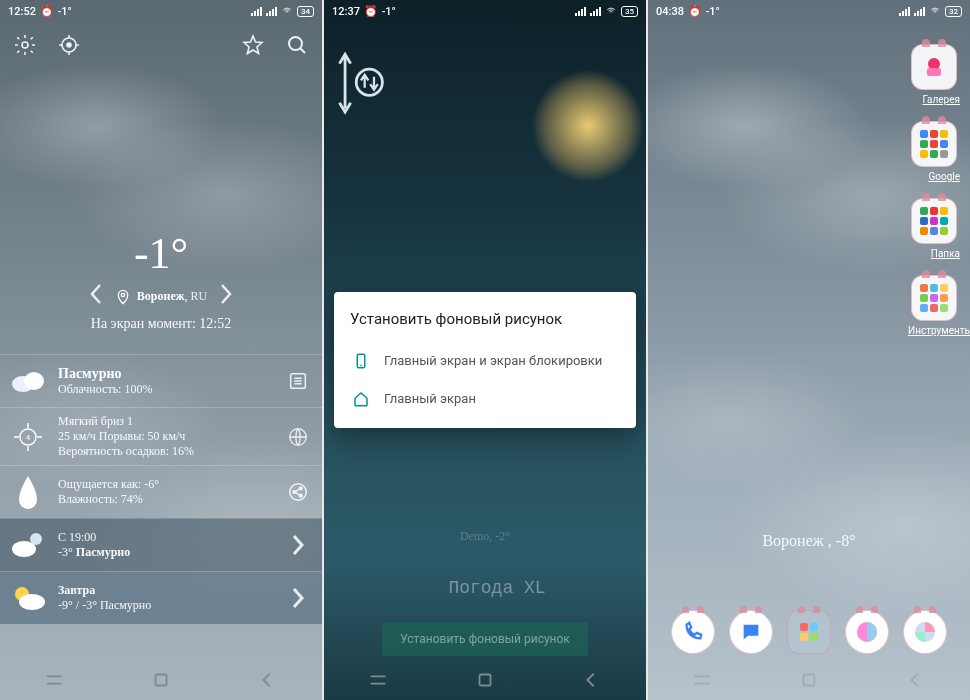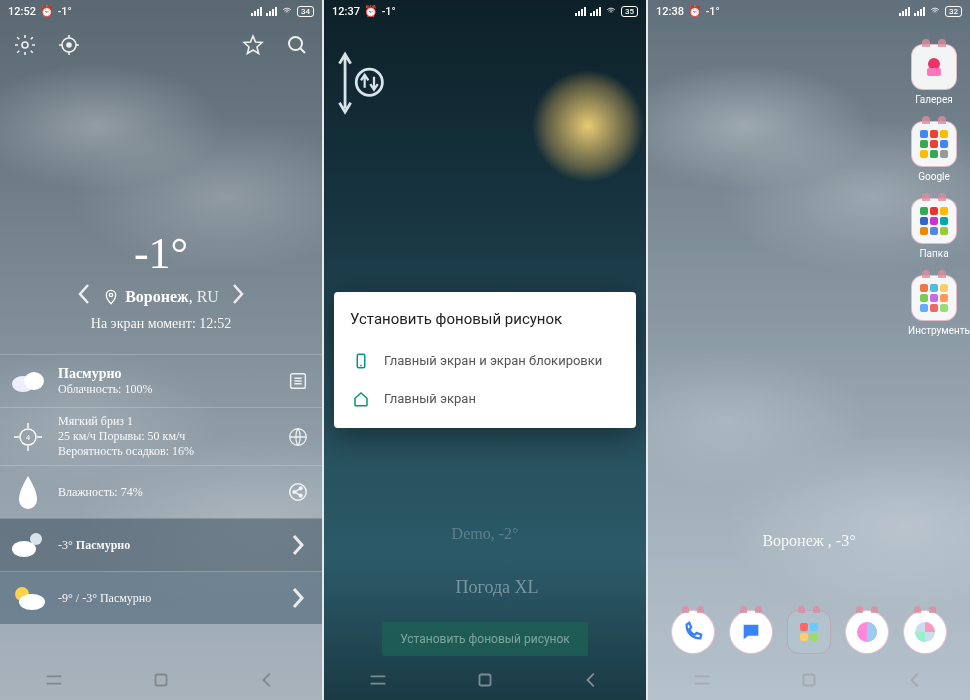--- a/index.html
+++ b/index.html
@@ -62,21 +62,21 @@
     padding: 10px 12px; gap: 18px;
   }
   .actions .spacer { flex: 1; }
   .icon-btn { width: 26px; height: 26px; display:flex; align-items:center; justify-content:center; opacity:0.9; cursor:pointer; }
   
   .weather-main { position: relative; z-index:10; text-align:center; margin-top: 160px; }
   .temp-big { font-family: Georgia, serif; font-size: 44px; font-weight: 400; }
   .loc-row { display:flex; align-items:center; justify-content:center; gap:6px; margin-top:4px; }
   .loc-row .chev { font-size:22px; opacity:0.85; padding: 0 6px; cursor:pointer; }
   .loc-pin { width:16px; height:16px; }
-  .loc-name { font-family: Georgia, serif; font-size: 16px; }
+  .loc-name { font-family: Georgia, serif; font-size: 12px; }
   .loc-name .city { font-weight:700; }
   .loc-name .cc { font-weight:400; opacity:0.85; }
   .asof { font-family: Georgia, serif; font-size: 14px; margin-top:6px; opacity:0.95; }
   
   .wlist { position:absolute; bottom:76px; left:0; right:0; z-index:10; }
   .wrow { display:flex; align-items:center; padding:6px 10px 6px 6px; border-top:1px solid rgba(255,255,255,0.2); gap:8px; min-height:48px; }
   .wrow .wicon { width:44px; height:40px; display:flex; align-items:center; justify-content:center; flex-shrink:0; }
   .wrow .wtext { flex:1; line-height:1.25; }
   .wrow .wtext .t1 { font-family: Georgia, serif; font-size:14px; font-weight:700; }
   .wrow .wtext .t2 { font-family: Georgia, serif; font-size:12px; opacity:0.95; }
@@ -103,26 +103,26 @@
     position:relative; z-index:15;
     background:#fff; color:#333; border-radius:4px;
     margin: 150px 10px 0 10px; padding: 18px 16px 10px 16px;
     box-shadow: 0 8px 30px rgba(0,0,0,0.4);
   }
   .dialog .dtitle { font-size:15px; margin-bottom:14px; color:#222; }
   .dopt { display:flex; align-items:center; gap:14px; padding:10px 2px; cursor:pointer; }
   .dopt .dicon { width:18px; height:18px; color:#009688; }
   .dopt .dlabel { font-size:13px; color:#555; line-height:1.3; }
   .s2-bottom { position:absolute; bottom:44px; left:0; right:0; text-align:center; z-index:5; }
-  .s2-demo { font-family: Georgia, serif; color: rgba(180,200,210,0.35); font-size:16px; margin-bottom: 34px; }
-  .s2-app { font-family: Liberation Serif, serif; color: rgba(200,215,225,0.5); font-size:18px; margin-bottom: 24px; margin-left: 24px; }
+  .s2-demo { font-family: Georgia, serif; color: rgba(180,200,210,0.35); font-size:12px; margin-bottom: 34px; }
+  .s2-app { font-family: Liberation Mono, monospace; color: rgba(200,215,225,0.5); font-size:18px; margin-bottom: 24px; margin-left: 24px; }
   .s2-setbtn { display:inline-block; background: rgba(30,100,85,0.7); color: rgba(220,235,230,0.5); padding: 10px 18px; font-size:12px; border-radius:2px; }
   
   .s3-apps { position:absolute; right:10px; top:44px; z-index:10; display:flex; flex-direction:column; gap:16px; align-items:center; }
-  .app-ic { width:52px; text-align:center; cursor:pointer; }
+  .app-ic { width:52px; text-align:right; cursor:pointer;text-decoration:underline; }
   .app-ic .bubble { width:46px; height:46px; border-radius:12px; background: rgba(255,255,255,0.92); display:flex; align-items:center; justify-content:center; margin:0 auto 4px; border:1px solid rgba(200,100,130,0.4); position:relative; }
   .app-ic .bubble::before, .app-ic .bubble::after {
     content:''; position:absolute; top:-6px; width:8px; height:8px; border-radius:50% 50% 0 0; background:rgba(220,140,160,0.8);
   }
   .app-ic .bubble::before{ left:10px; } .app-ic .bubble::after{ right:10px; }
   .app-ic .lbl { font-size:10px; color:#fff; }
   .folder-grid { display:grid; grid-template-columns: repeat(3,8px); grid-auto-rows:8px; gap:2px; }
   .folder-grid span{ border-radius:2px; }
   .s3-widget { position:absolute; bottom:150px; left:0; right:0; text-align:center; font-family: Georgia, serif; font-size:16px; color:rgba(255,255,255,0.9); z-index:10; }
   .dock { position:absolute; bottom:46px; left:0; right:0; display:flex; justify-content:space-around; padding:0 16px; z-index:10; }
@@ -261,20 +261,21 @@
       </div>
     </div>
 
     <div class="wrow">
       <div class="wicon">
         <svg width="26" height="36" viewBox="0 0 26 36">
             <path d="M13 2 C20 14 22 20 22 26 a9 9 0 11-18 0 C4 20 6 14 13 2z" fill="#fff"></path>
           </svg>
       </div>
       <div class="wtext">
+        <div class="t2">Ощущается как: -6°</div>
         <div class="t2">Влажность: 74%</div>
       </div>
       <div class="raction">
         <svg width="22" height="22" viewBox="0 0 24 24" fill="none" stroke="#fff" stroke-width="1.6">
             <circle cx="12" cy="12" r="9"></circle>
             <circle cx="8" cy="12" r="1.5" fill="#fff"></circle>
             <circle cx="15" cy="8" r="1.5" fill="#fff"></circle>
             <circle cx="15" cy="16" r="1.5" fill="#fff"></circle>
             <path d="M9 11.5l5-3M9 12.5l5 3"></path>
           </svg>
@@ -282,37 +283,39 @@
     </div>
 
     <div class="wrow tinted1">
       <div class="wicon">
         <svg width="40" height="32" viewBox="0 0 40 32">
             <circle cx="28" cy="10" r="6" fill="#d8e4ee"></circle>
             <ellipse cx="16" cy="20" rx="12" ry="8" fill="#fff"></ellipse>
           </svg>
       </div>
       <div class="wtext">
+        <div class="t2">С 19:00</div>
         <div class="t2"><span>-3°</span> <b>Пасмурно</b></div>
       </div>
       <div class="raction arrow">
         <svg width="16" height="24" viewBox="0 0 16 24" fill="none" stroke="#fff" stroke-width="3">
             <path d="M4 3l8 9-8 9"></path>
           </svg>
       </div>
     </div>
 
     <div class="wrow tinted2">
       <div class="wicon">
         <svg width="40" height="32" viewBox="0 0 40 32">
             <circle cx="14" cy="12" r="7" fill="#ffd24a"></circle>
             <ellipse cx="24" cy="20" rx="13" ry="8" fill="#fff"></ellipse>
           </svg>
       </div>
       <div class="wtext">
+        <div class="t2"><b>Завтра</b></div>
         <div class="t2">-9° / -3° Пасмурно</div>
       </div>
       <div class="raction arrow">
         <svg width="16" height="24" viewBox="0 0 16 24" fill="none" stroke="#fff" stroke-width="3">
             <path d="M4 3l8 9-8 9"></path>
           </svg>
       </div>
     </div>
   </div>
 
@@ -401,21 +404,21 @@
           <path d="M14 5l-7 7 7 7"></path>
         </svg></div>
   </div>
 </div>
 
 <div class="phone phone3">
   <div class="bg-cloud" style="filter:brightness(1.08)"></div>
 
   <div class="statusbar">
     <div class="left">
-      <span>12:38</span>
+      <span>04:38</span>
       <span class="alarm-ic">⏰</span>
       <span>-1°</span>
     </div>
     <div class="right">
       <span class="signal">
           <span></span>
           <span></span>
           <span></span>
           <span></span>
         </span>
@@ -485,21 +488,21 @@
             <span style="background:#f95"></span>
         <span style="background:#6af"></span>
             <span style="background:#e66"></span>
             <span style="background:#9d7"></span>
       </div>
         </div>
       <div class="lbl">Инструменты</div>
     </div>
   </div>
 
-  <div class="s3-widget">Воронеж ,  -3°</div>
+  <div class="s3-widget">Воронеж ,  -8°</div>
 
   <div class="dock">
     <div class="dapp">
       <svg width="22" height="22" viewBox="0 0 24 24" fill="none" stroke="#3b82f6" stroke-width="2.5">
           <path d="M5 4c0 9 6 15 15 15l1-4-5-2-2 2c-3-1-5-3-6-6l2-2-2-5z"></path>
         </svg>
     </div>
     <div class="dapp">
       <svg width="22" height="22" viewBox="0 0 24 24" fill="#3b82f6">
           <path d="M4 4h16v12H9l-5 4z"></path>

